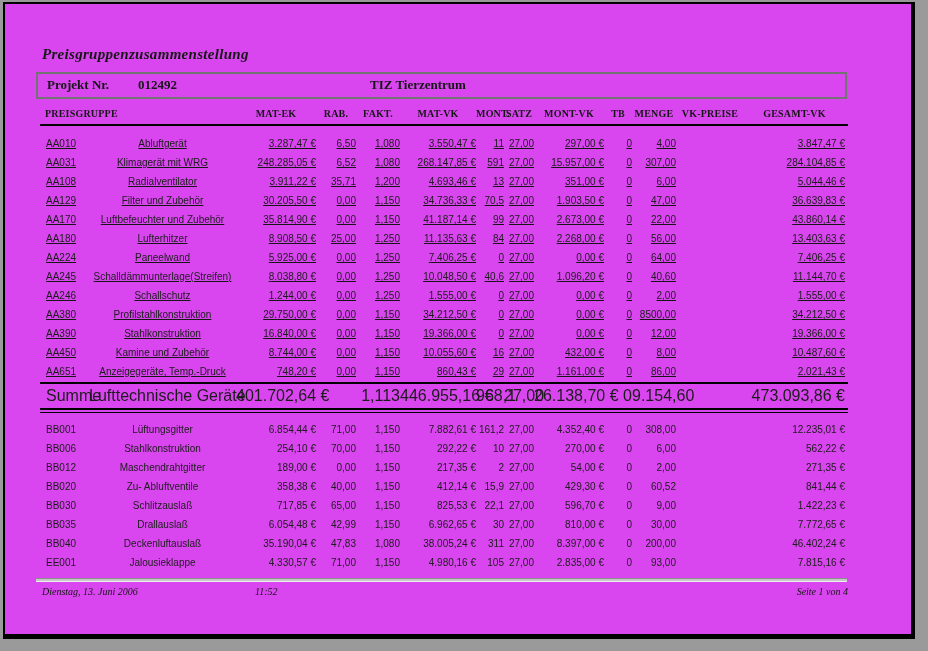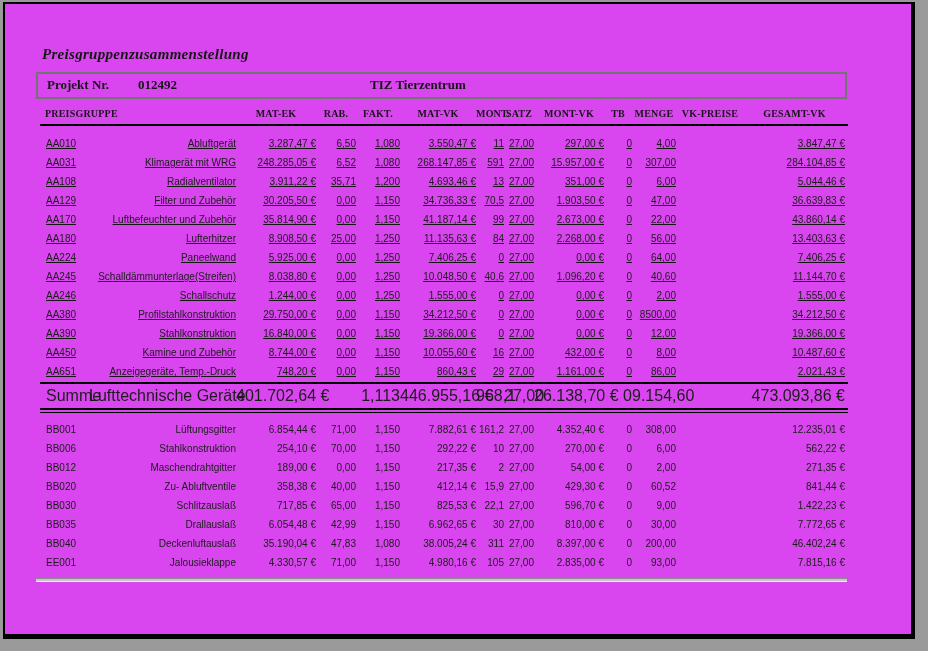--- a/index.html
+++ b/index.html
@@ -53,21 +53,21 @@
   .rows-a { top:130px;text-decoration:underline; }
   .rows-b { top:416px; }
 
   .row { height:19px; align-items:center; }
   .cell {
     font-family:"Liberation Sans", sans-serif;
     font-size:10px; color:#1c1c1c;
     white-space:nowrap; text-align:right;
   }
   .cell[data-name="cell-preisgruppe-code"] { text-align:left; padding-left:4px; }
-  .cell[data-name="cell-bezeichnung"]      { text-align:right; padding-left:3px; }
+  .cell[data-name="cell-bezeichnung"]      { text-align:center; padding-left:3px; }
 
   .summe-wrap { position:absolute; left:37px; top:382px; }
   .summe-wrap .cell { font-size:16px; }
 
   .line-single {
     position:absolute; left:35px; top:378px;
     width:808px; height:2px; background:#000;
   }
   .line-double {
     position:absolute; left:35px; top:404px;
@@ -458,15 +458,20 @@
           <span class="cell" data-name="cell-mont-vk">2.835,00 €</span>
           <span class="cell" data-name="cell-tb">0</span>
           <span class="cell" data-name="cell-menge">93,00</span>
           <span class="cell" data-name="cell-vk-preise"></span>
           <span class="cell" data-name="cell-gesamt-vk">7.815,16 €</span>
         </div>
       </div>
 
     <div class="footer-sep" data-name="footer-divider-line"></div>
 
+    <div class="footer" data-name="page-footer">
+      <span class="ft-date" data-name="footer-date">Dienstag, 13. Juni 2006</span>
+      <span class="ft-time" data-name="footer-time">11:52</span>
+      <span class="ft-page" data-name="footer-page-count">Seite 1 von 4</span>
+    </div>
 
   </div>
 </div>
 
 </body></html>

